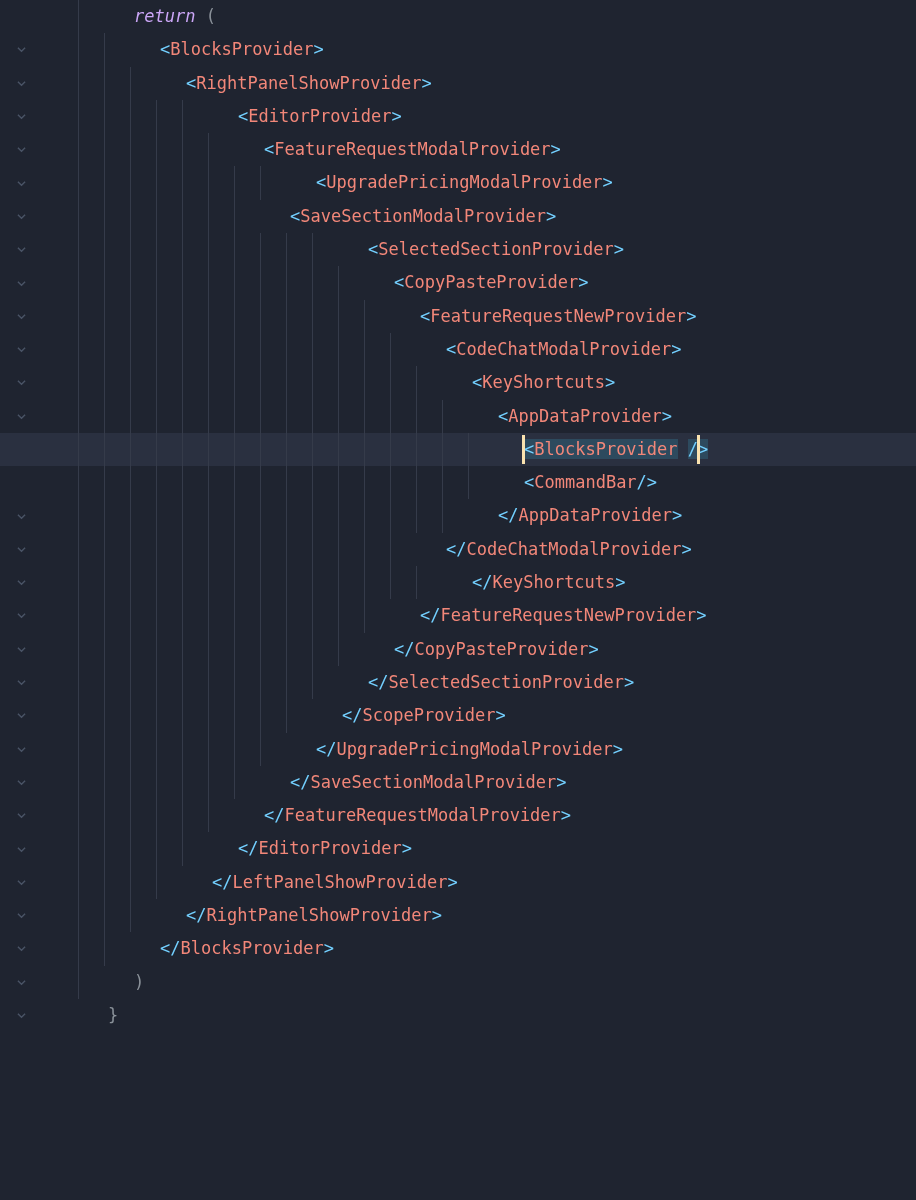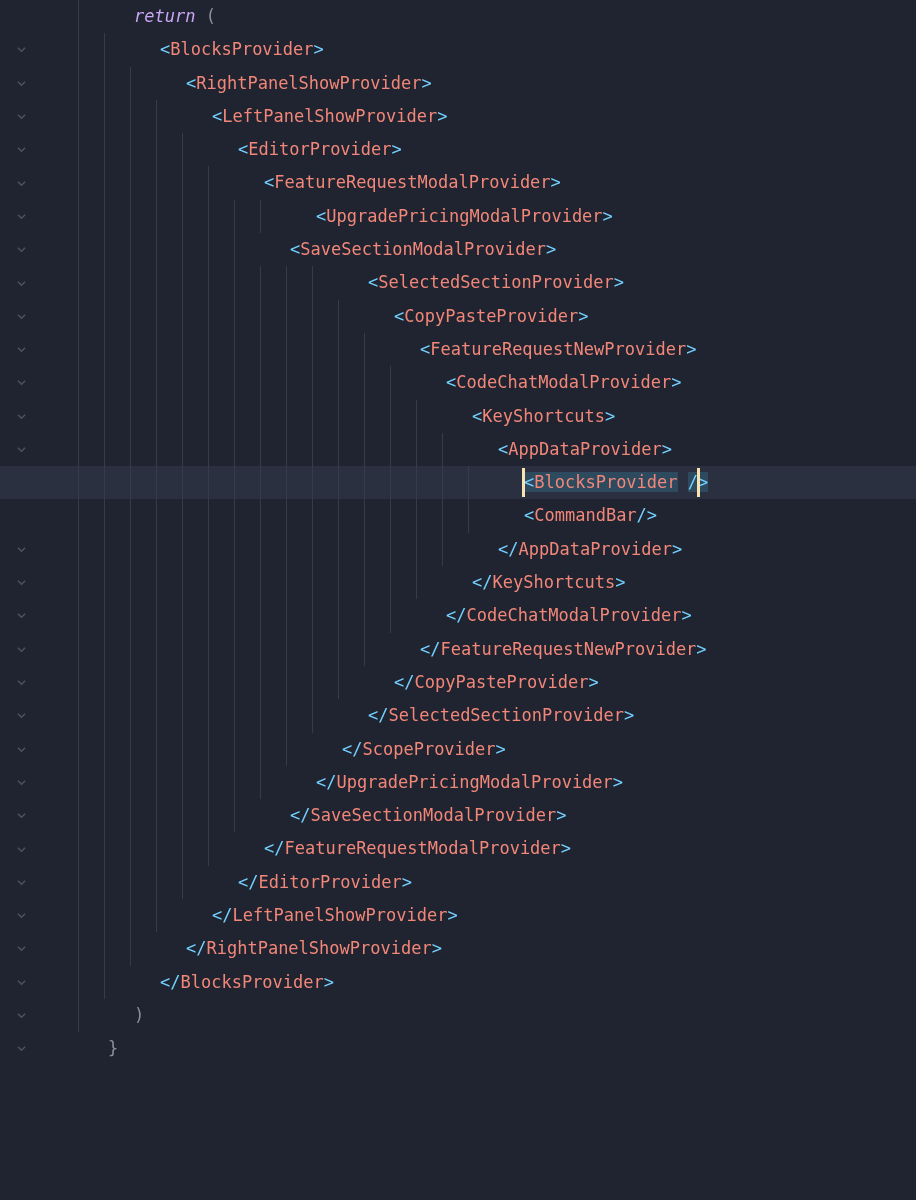--- a/index.html
+++ b/index.html
@@ -128,34 +128,20 @@
         <div class="fold-marker" style="top: 50%; transform: translateY(-50%);">
           <svg viewBox="0 0 10 10">
             <path d="M1 3 L5 7 L9 3"></path>
           </svg>
         </div>
         <div class="indent-guides">
           <div class="guide" style="left: 48px;"></div>
           <div class="guide" style="left: 74px;"></div>
           <div class="guide" style="left: 100px;"></div>
           <div class="guide" style="left: 126px;"></div>
-        </div>
-        <div class="code" style="padding-left: 182px;"><span class="angle">&lt;</span><span class="tag">LeftPanelShowProvider</span><span class="angle">&gt;</span></div>
-      </div>
-      <div class="line">
-        <div class="fold-marker" style="top: 50%; transform: translateY(-50%);">
-          <svg viewBox="0 0 10 10">
-            <path d="M1 3 L5 7 L9 3"></path>
-          </svg>
-        </div>
-        <div class="indent-guides">
-          <div class="guide" style="left: 48px;"></div>
-          <div class="guide" style="left: 74px;"></div>
-          <div class="guide" style="left: 100px;"></div>
-          <div class="guide" style="left: 126px;"></div>
           <div class="guide" style="left: 152px;"></div>
         </div>
         <div class="code" style="padding-left: 208px;"><span class="angle">&lt;</span><span class="tag">EditorProvider</span><span class="angle">&gt;</span></div>
       </div>
       <div class="line">
         <div class="fold-marker" style="top: 50%; transform: translateY(-50%);">
           <svg viewBox="0 0 10 10">
             <path d="M1 3 L5 7 L9 3"></path>
           </svg>
         </div>
@@ -419,46 +405,46 @@
           <div class="guide" style="left: 126px;"></div>
           <div class="guide" style="left: 152px;"></div>
           <div class="guide" style="left: 178px;"></div>
           <div class="guide" style="left: 204px;"></div>
           <div class="guide" style="left: 230px;"></div>
           <div class="guide" style="left: 256px;"></div>
           <div class="guide" style="left: 282px;"></div>
           <div class="guide" style="left: 308px;"></div>
           <div class="guide" style="left: 334px;"></div>
           <div class="guide" style="left: 360px;"></div>
+        </div>
+        <div class="code" style="padding-left: 416px;"><span class="angle">&lt;/</span><span class="tag">CodeChatModalProvider</span><span class="angle">&gt;</span></div>
+      </div>
+      <div class="line">
+        <div class="fold-marker" style="top: 50%; transform: translateY(-50%);">
+          <svg viewBox="0 0 10 10">
+            <path d="M1 3 L5 7 L9 3"></path>
+          </svg>
+        </div>
+        <div class="indent-guides">
+          <div class="guide" style="left: 48px;"></div>
+          <div class="guide" style="left: 74px;"></div>
+          <div class="guide" style="left: 100px;"></div>
+          <div class="guide" style="left: 126px;"></div>
+          <div class="guide" style="left: 152px;"></div>
+          <div class="guide" style="left: 178px;"></div>
+          <div class="guide" style="left: 204px;"></div>
+          <div class="guide" style="left: 230px;"></div>
+          <div class="guide" style="left: 256px;"></div>
+          <div class="guide" style="left: 282px;"></div>
+          <div class="guide" style="left: 308px;"></div>
+          <div class="guide" style="left: 334px;"></div>
+          <div class="guide" style="left: 360px;"></div>
           <div class="guide" style="left: 386px;"></div>
         </div>
         <div class="code" style="padding-left: 442px;"><span class="angle">&lt;/</span><span class="tag">KeyShortcuts</span><span class="angle">&gt;</span></div>
-      </div>
-      <div class="line">
-        <div class="fold-marker" style="top: 50%; transform: translateY(-50%);">
-          <svg viewBox="0 0 10 10">
-            <path d="M1 3 L5 7 L9 3"></path>
-          </svg>
-        </div>
-        <div class="indent-guides">
-          <div class="guide" style="left: 48px;"></div>
-          <div class="guide" style="left: 74px;"></div>
-          <div class="guide" style="left: 100px;"></div>
-          <div class="guide" style="left: 126px;"></div>
-          <div class="guide" style="left: 152px;"></div>
-          <div class="guide" style="left: 178px;"></div>
-          <div class="guide" style="left: 204px;"></div>
-          <div class="guide" style="left: 230px;"></div>
-          <div class="guide" style="left: 256px;"></div>
-          <div class="guide" style="left: 282px;"></div>
-          <div class="guide" style="left: 308px;"></div>
-          <div class="guide" style="left: 334px;"></div>
-          <div class="guide" style="left: 360px;"></div>
-        </div>
-        <div class="code" style="padding-left: 416px;"><span class="angle">&lt;/</span><span class="tag">CodeChatModalProvider</span><span class="angle">&gt;</span></div>
       </div>
       <div class="line">
         <div class="fold-marker" style="top: 50%; transform: translateY(-50%);">
           <svg viewBox="0 0 10 10">
             <path d="M1 3 L5 7 L9 3"></path>
           </svg>
         </div>
         <div class="indent-guides">
           <div class="guide" style="left: 48px;"></div>
           <div class="guide" style="left: 74px;"></div>

